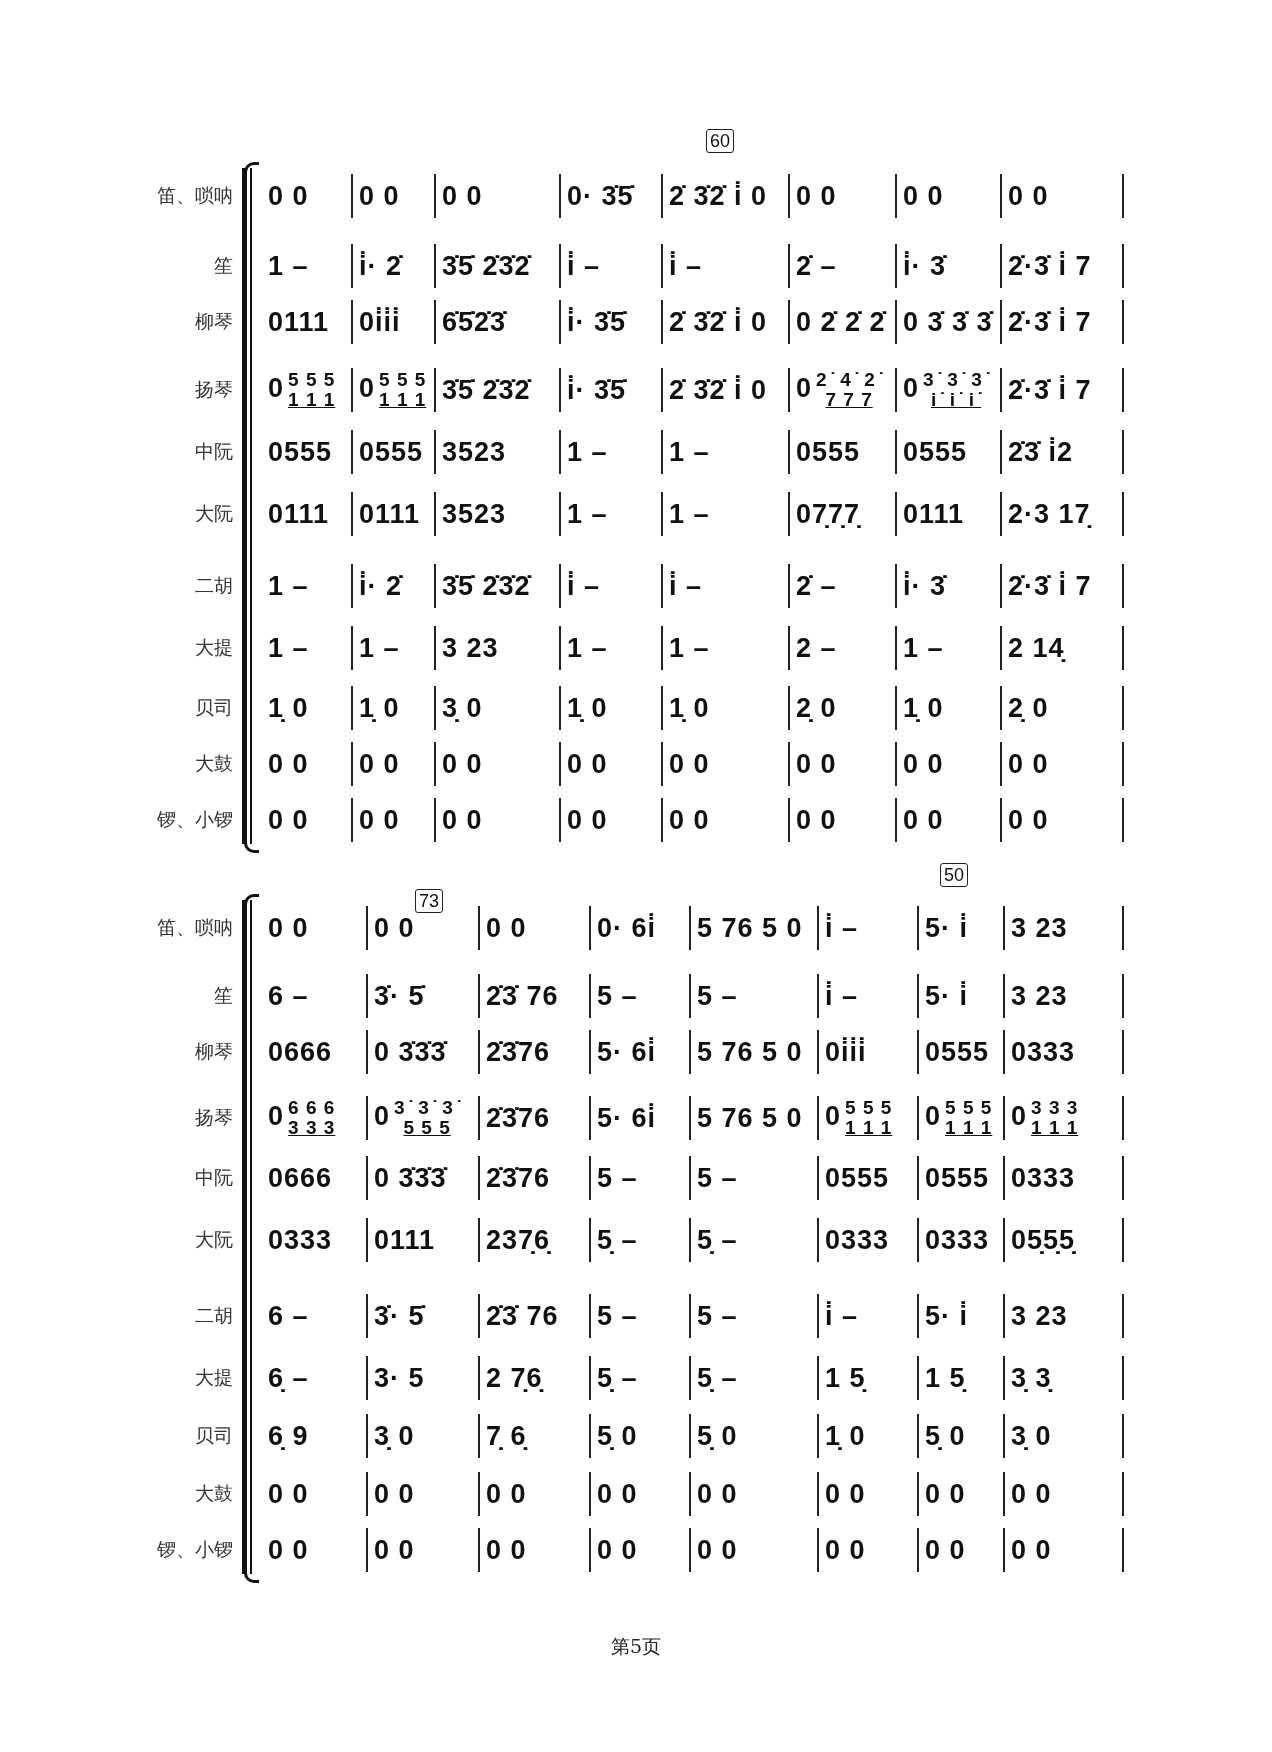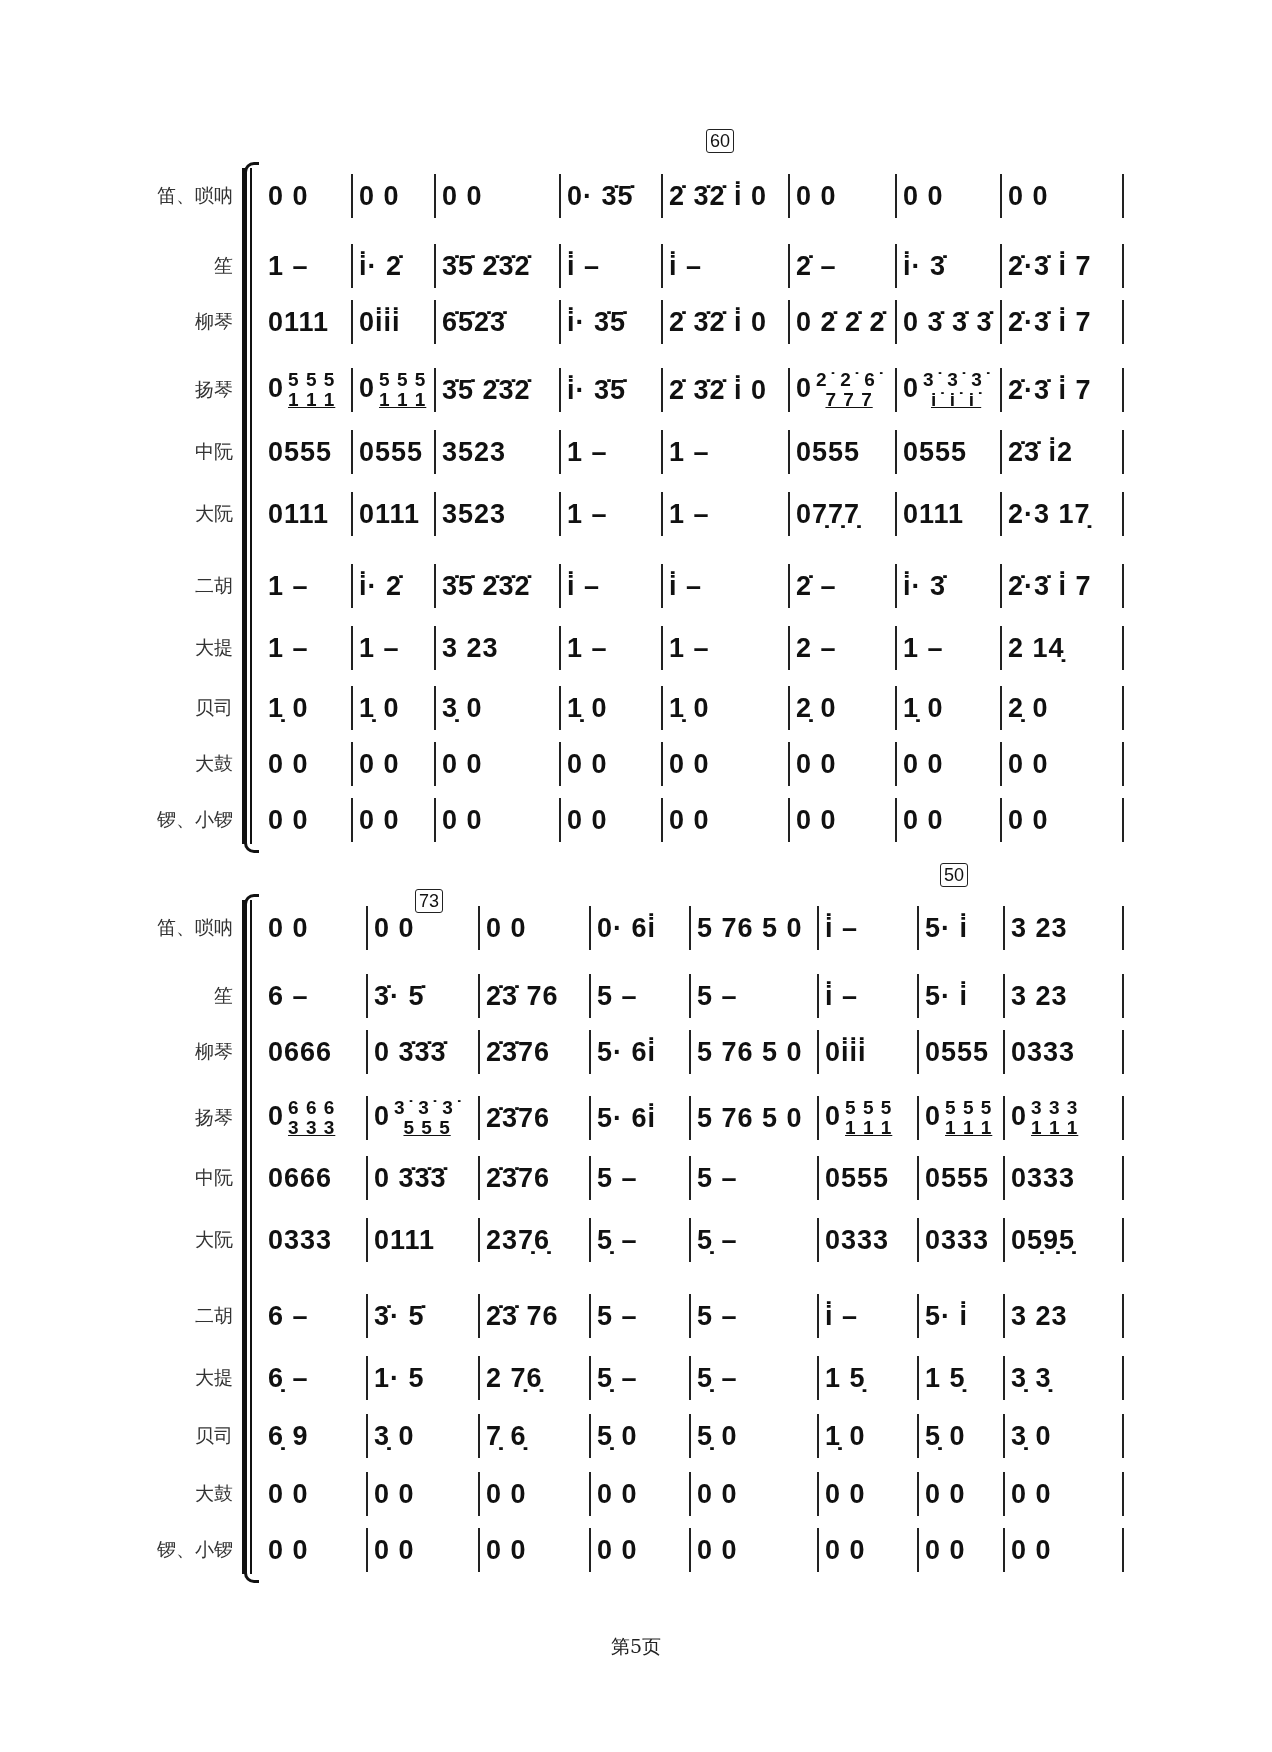--- a/index.html
+++ b/index.html
@@ -90,21 +90,21 @@
     <div class="barline" style="left: 661px; top: 368px; height: 44px;"></div>
     <div class="barline" style="left: 788px; top: 368px; height: 44px;"></div>
     <div class="barline" style="left: 895px; top: 368px; height: 44px;"></div>
     <div class="barline" style="left: 1000px; top: 368px; height: 44px;"></div>
     <div class="barline" style="left: 1122px; top: 368px; height: 44px;"></div>
     <div class="cell" style="left: 268px; top: 390px;"><span>0</span><span style="display: inline-block; vertical-align: middle; font-size: 19px; line-height: 20px; text-align: center; margin-left: 4px;"><div>5 5 5</div><div style="text-decoration: underline;">1 1 1</div></span></div>
     <div class="cell" style="left: 359px; top: 390px;"><span>0</span><span style="display: inline-block; vertical-align: middle; font-size: 19px; line-height: 20px; text-align: center; margin-left: 4px;"><div>5 5 5</div><div style="text-decoration: underline;">1 1 1</div></span></div>
     <div class="cell" style="left: 442px; top: 390px;">3̇5̇ 2̇3̇2̇</div>
     <div class="cell" style="left: 567px; top: 390px;">i̇·  3̇5̇</div>
     <div class="cell" style="left: 669px; top: 390px;">2̇ 3̇2̇ i̇ 0</div>
-    <div class="cell" style="left: 796px; top: 390px;"><span>0</span><span style="display: inline-block; vertical-align: middle; font-size: 19px; line-height: 20px; text-align: center; margin-left: 4px;"><div>2 ̇ 2 ̇ 6 ̇</div><div style="text-decoration: underline;">7 7 7</div></span></div>
+    <div class="cell" style="left: 796px; top: 390px;"><span>0</span><span style="display: inline-block; vertical-align: middle; font-size: 19px; line-height: 20px; text-align: center; margin-left: 4px;"><div>2 ̇ 4 ̇ 2 ̇</div><div style="text-decoration: underline;">7 7 7</div></span></div>
     <div class="cell" style="left: 903px; top: 390px;"><span>0</span><span style="display: inline-block; vertical-align: middle; font-size: 19px; line-height: 20px; text-align: center; margin-left: 4px;"><div>3 ̇ 3 ̇ 3 ̇</div><div style="text-decoration: underline;">i ̇ i ̇ i ̇</div></span></div>
     <div class="cell" style="left: 1008px; top: 390px;">2̇·3̇ i̇ 7</div>
     <div class="staff-label" style="top: 452px;">中阮</div>
     <div class="barline" style="left: 351px; top: 430px; height: 44px;"></div>
     <div class="barline" style="left: 434px; top: 430px; height: 44px;"></div>
     <div class="barline" style="left: 559px; top: 430px; height: 44px;"></div>
     <div class="barline" style="left: 661px; top: 430px; height: 44px;"></div>
     <div class="barline" style="left: 788px; top: 430px; height: 44px;"></div>
     <div class="barline" style="left: 895px; top: 430px; height: 44px;"></div>
     <div class="barline" style="left: 1000px; top: 430px; height: 44px;"></div>
@@ -319,21 +319,21 @@
     <div class="barline" style="left: 917px; top: 1218px; height: 44px;"></div>
     <div class="barline" style="left: 1003px; top: 1218px; height: 44px;"></div>
     <div class="barline" style="left: 1122px; top: 1218px; height: 44px;"></div>
     <div class="cell" style="left: 268px; top: 1240px;">0333</div>
     <div class="cell" style="left: 374px; top: 1240px;">0111</div>
     <div class="cell" style="left: 486px; top: 1240px;">237̣6̣</div>
     <div class="cell" style="left: 597px; top: 1240px;">5̣  –</div>
     <div class="cell" style="left: 697px; top: 1240px;">5̣      –</div>
     <div class="cell" style="left: 825px; top: 1240px;">0333</div>
     <div class="cell" style="left: 925px; top: 1240px;">0333</div>
-    <div class="cell" style="left: 1011px; top: 1240px;">05̣9̣5̣</div>
+    <div class="cell" style="left: 1011px; top: 1240px;">05̣5̣5̣</div>
     <div class="staff-label" style="top: 1316px;">二胡</div>
     <div class="barline" style="left: 366px; top: 1294px; height: 44px;"></div>
     <div class="barline" style="left: 478px; top: 1294px; height: 44px;"></div>
     <div class="barline" style="left: 589px; top: 1294px; height: 44px;"></div>
     <div class="barline" style="left: 689px; top: 1294px; height: 44px;"></div>
     <div class="barline" style="left: 817px; top: 1294px; height: 44px;"></div>
     <div class="barline" style="left: 917px; top: 1294px; height: 44px;"></div>
     <div class="barline" style="left: 1003px; top: 1294px; height: 44px;"></div>
     <div class="barline" style="left: 1122px; top: 1294px; height: 44px;"></div>
     <div class="cell" style="left: 268px; top: 1316px;">6    –</div>
@@ -347,21 +347,21 @@
     <div class="staff-label" style="top: 1378px;">大提</div>
     <div class="barline" style="left: 366px; top: 1356px; height: 44px;"></div>
     <div class="barline" style="left: 478px; top: 1356px; height: 44px;"></div>
     <div class="barline" style="left: 589px; top: 1356px; height: 44px;"></div>
     <div class="barline" style="left: 689px; top: 1356px; height: 44px;"></div>
     <div class="barline" style="left: 817px; top: 1356px; height: 44px;"></div>
     <div class="barline" style="left: 917px; top: 1356px; height: 44px;"></div>
     <div class="barline" style="left: 1003px; top: 1356px; height: 44px;"></div>
     <div class="barline" style="left: 1122px; top: 1356px; height: 44px;"></div>
     <div class="cell" style="left: 268px; top: 1378px;">6̣    –</div>
-    <div class="cell" style="left: 374px; top: 1378px;">1·    5</div>
+    <div class="cell" style="left: 374px; top: 1378px;">3·    5</div>
     <div class="cell" style="left: 486px; top: 1378px;">2    7̣6̣</div>
     <div class="cell" style="left: 597px; top: 1378px;">5̣  –</div>
     <div class="cell" style="left: 697px; top: 1378px;">5̣      –</div>
     <div class="cell" style="left: 825px; top: 1378px;">1    5̣</div>
     <div class="cell" style="left: 925px; top: 1378px;">1    5̣</div>
     <div class="cell" style="left: 1011px; top: 1378px;">3̣    3̣</div>
     <div class="staff-label" style="top: 1436px;">贝司</div>
     <div class="barline" style="left: 366px; top: 1414px; height: 44px;"></div>
     <div class="barline" style="left: 478px; top: 1414px; height: 44px;"></div>
     <div class="barline" style="left: 589px; top: 1414px; height: 44px;"></div>

